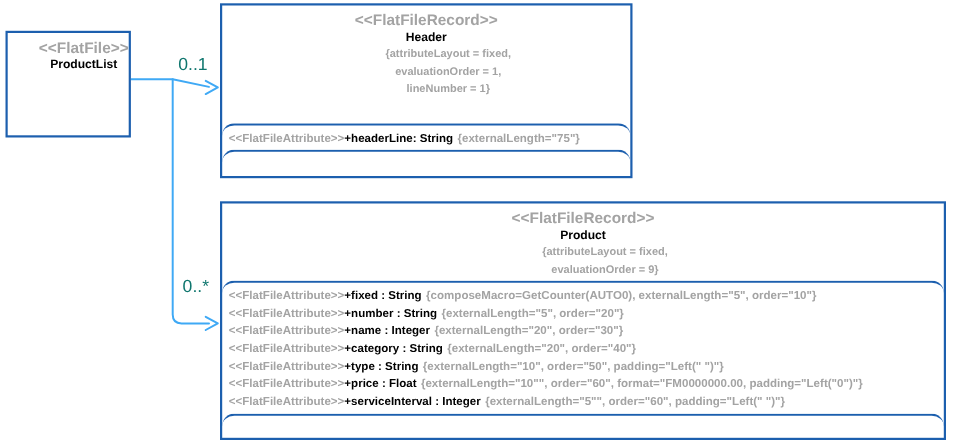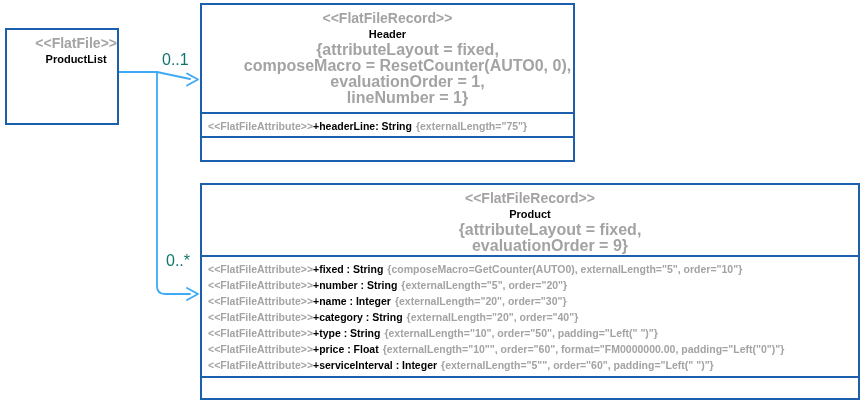--- a/index.html
+++ b/index.html
@@ -7,27 +7,27 @@
   body { font-family:"Liberation Sans", sans-serif; }
 
   .canvas { position:relative; width:868px; height:404px; background:#fff; overflow:hidden; }
 
   .edge-layer { position:absolute; left:0; top:0; width:868px; height:404px; }
   .edges { color:var(--connector,#3fa9f5); }
   .edges path { stroke:currentColor; stroke-width:1.8; fill:none; stroke-linejoin:round; stroke-linecap:round; }
 
   .uml-class { position:absolute; background:#fff; border:2px solid var(--border,#1c5fae);
                display:flex; flex-direction:column; }
-  .compartment + .compartment { border-top:2px solid var(--border,#1c5fae); }
+  .compartment + .compartment { border-top:2px solid var(--border,#1c5fae);border-radius:11px; }
   .compartment.last { flex:1; }
 
   .title { text-align:center; padding-top:5px; overflow:hidden; }
   .stereotype { color:var(--muted,#a3a3a3); font-weight:bold; font-size:14px; line-height:16px; }
   .cls-name   { color:#000; font-weight:bold; font-size:11px; line-height:16px; }
-  .constraint { color:var(--muted,#a3a3a3); font-weight:bold; font-size:16px; line-height:16px;padding-left:40px; }
+  .constraint { color:var(--muted,#a3a3a3); font-weight:bold; font-size:10px; line-height:16px;padding-left:40px; }
 
   .attrs { padding:3px 6px 0 6px; overflow:hidden; }
   .attr-row { white-space:nowrap; overflow:hidden; font-size:10.5px; line-height:16px; font-weight:bold; }
   .attr-row .g { color:var(--muted,#a3a3a3); }
   .attr-row .b { color:#000; }
   .attr-row .tag { margin-left:4px; }
 
   .box-productlist { left:5px;   top:28px;  width:114px; height:97px;align-items:flex-end; }
   .box-productlist .title { height:41px; }
   .box-productlist .mid   { height:19px; }
@@ -68,21 +68,20 @@
     </div>
     <div class="compartment mid"></div>
     <div class="compartment last"></div>
   </div>
 
   <div class="uml-class box-header">
     <div class="compartment title">
       <div class="stereotype">&lt;&lt;FlatFileRecord&gt;&gt;</div>
       <div class="cls-name">Header</div>
       <div class="constraint">{attributeLayout = fixed,</div>
-      <div class="constraint">composeMacro = ResetCounter(AUTO0, 0),</div>
       <div class="constraint">evaluationOrder = 1,</div>
       <div class="constraint">lineNumber = 1}</div>
     </div>
     <div class="compartment attrs">
       <div class="attr-row"><span class="g">&lt;&lt;FlatFileAttribute&gt;&gt;</span><span class="b">+headerLine: String</span><span class="g tag">{externalLength="75"}</span></div>
     </div>
     <div class="compartment last"></div>
   </div>
 
   <div class="uml-class box-product">

